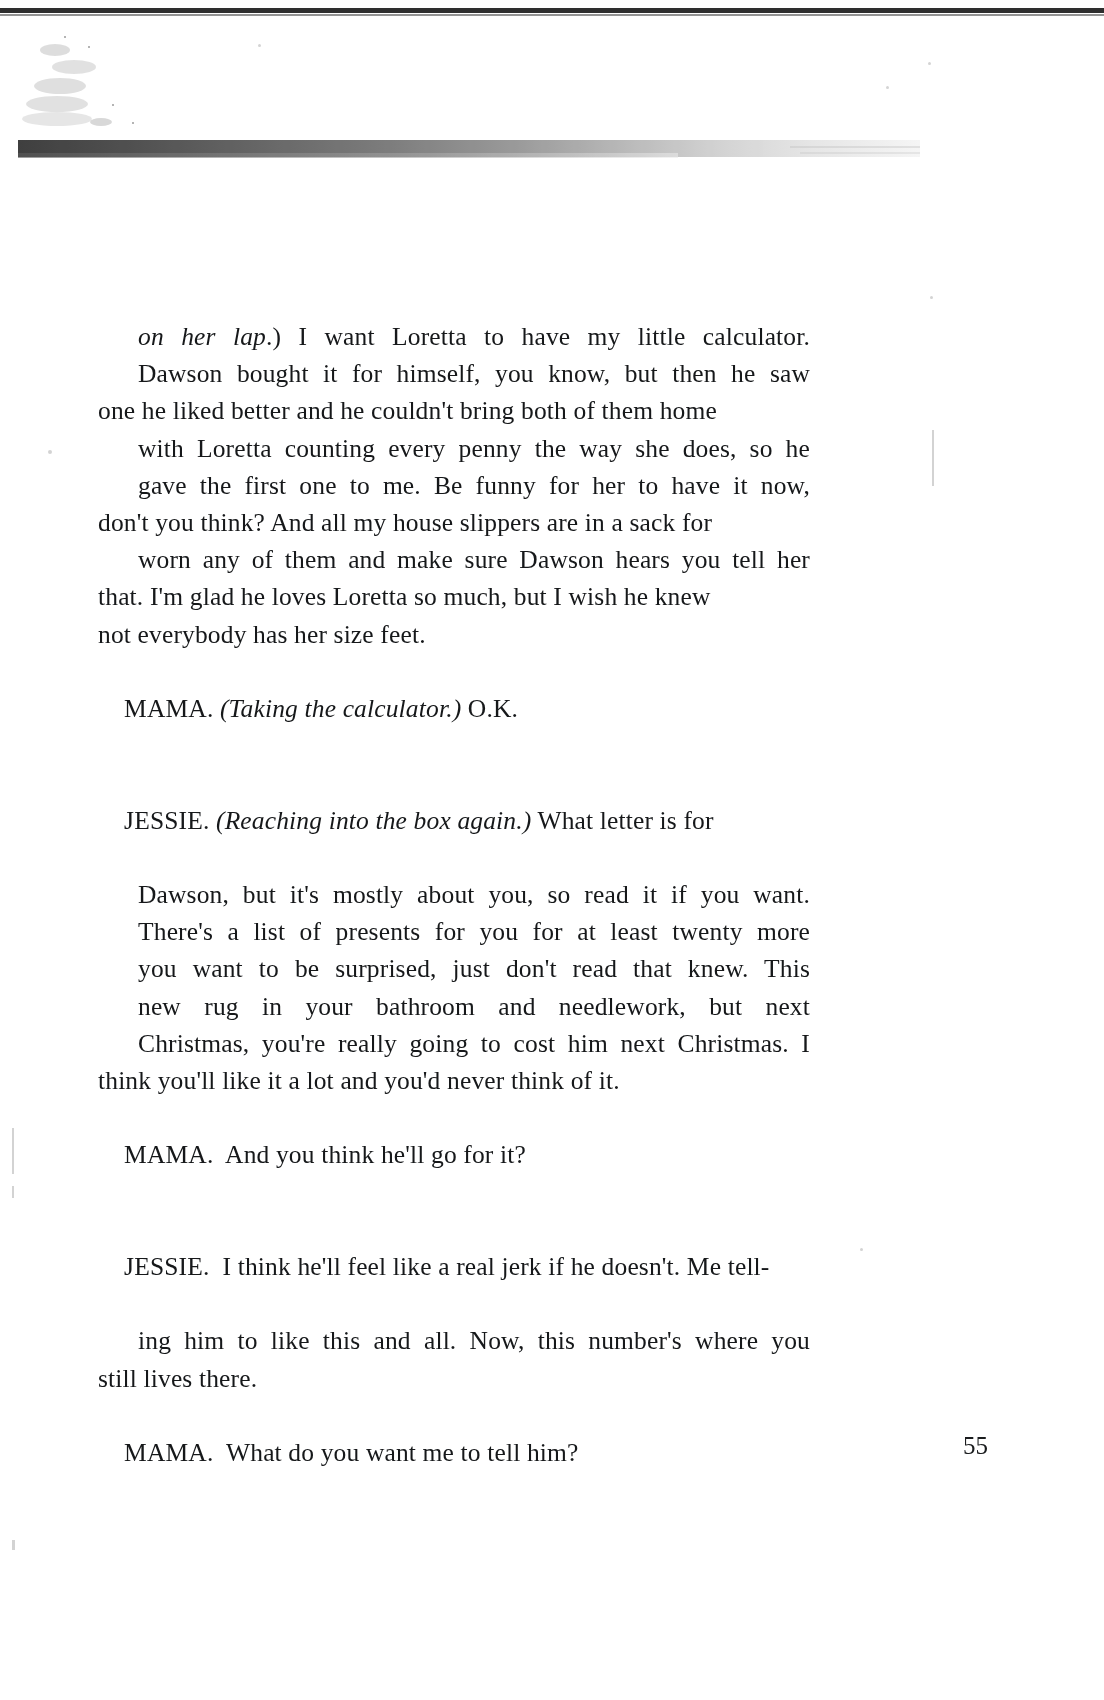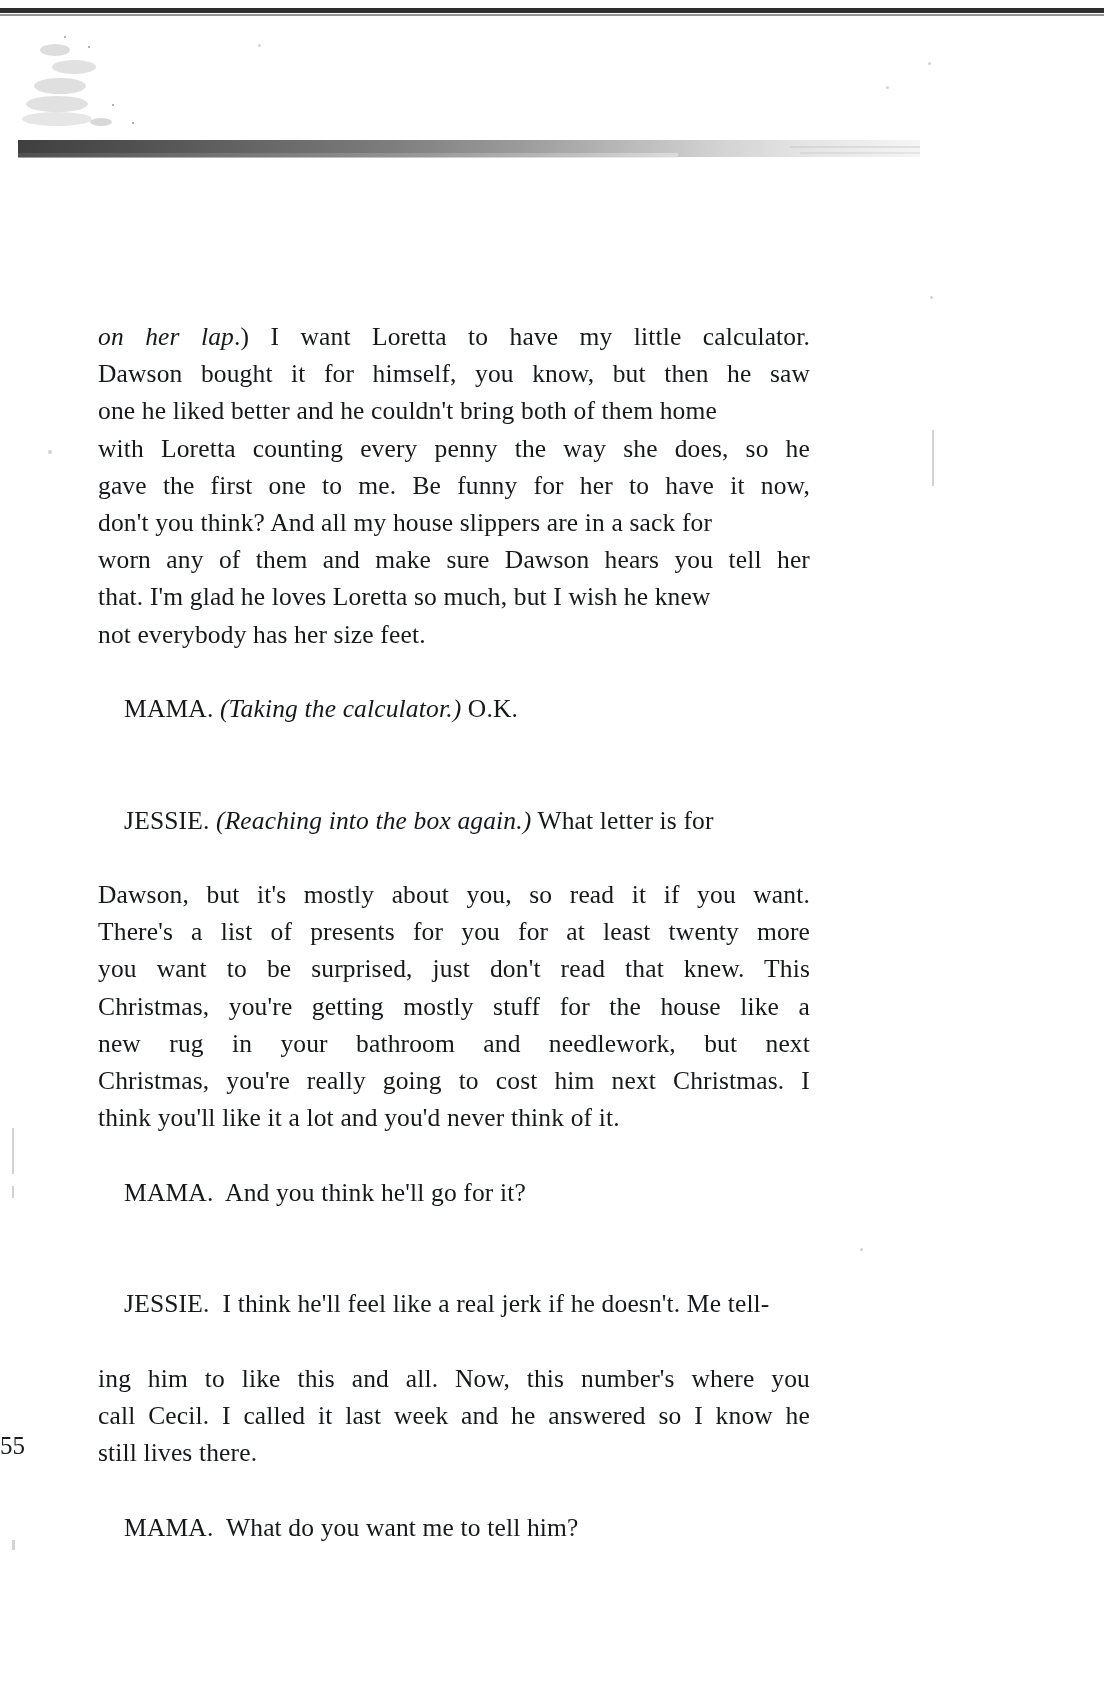--- a/index.html
+++ b/index.html
@@ -92,37 +92,38 @@
     line-height: 37.2px;
     color: #16181a;
     white-space: pre;
     letter-spacing: .15px;
     transform-origin: left center;
   }
   .text-line.justify {
     white-space: normal;
     text-align: justify;
     text-align-last: justify;
+    margin-left: 40px;
   }
   .text-line em {
     font-style: italic;
   }
   .speaker {
     font-style: normal;
   }
 
   
   .skew-1 { transform: rotate(-0.22deg); }
 
   #page-number {
     position: absolute;
     top: 1432px;
     left: 0;
     width: 988px;
-    text-align: left;
+    text-align: right;
     font-size: 25px;
     color: #1a1c1e;
   }
 
   
   .margin-speck {
     position: absolute;
     background: #a8a8a8;
     opacity: .5;
   }
@@ -181,35 +182,33 @@
     <span class="speaker">MAMA.</span><span> </span><em>(Taking the calculator.)</em><span> </span><span>O.K.</span>
   </div>
 
   <div class="text-line">
     <span class="speaker">JESSIE.</span><span> </span><em>(Reaching into the box again.)</em><span> </span><span>What letter is for</span>
   </div>
 
   <div class="text-line justify">Dawson, but it's mostly about you, so read it if you want.</div>
   <div class="text-line justify">There's a list of presents for you for at least twenty more</div>
   <div class="text-line justify">you want to be surprised, just don't read that knew. This</div>
-  <div class="text-line justify">Christmas, you're getting mostly stuff for the house like a</div>
   <div class="text-line justify">new rug in your bathroom and needlework, but next</div>
   <div class="text-line justify">Christmas, you're really going to cost him next Christmas. I</div>
   <div class="text-line">think you'll like it a lot and you'd never think of it.</div>
 
   <div class="text-line">
     <span class="speaker">MAMA.</span><span>&nbsp; </span><span>And you think he'll go for it?</span>
   </div>
 
   <div class="text-line">
     <span class="speaker">JESSIE.</span><span>&nbsp; </span><span>I think he'll feel like a real jerk if he doesn't. Me tell-</span>
   </div>
 
   <div class="text-line justify">ing him to like this and all. Now, this number's where you</div>
-  <div class="text-line justify">call Cecil. I called it last week and he answered so I know he</div>
   <div class="text-line">still lives there.</div>
 
   <div class="text-line">
     <span class="speaker">MAMA.</span><span>&nbsp; </span><span>What do you want me to tell him?</span>
   </div>
 
   <div class="text-line skew-1">
     
   </div>
 

